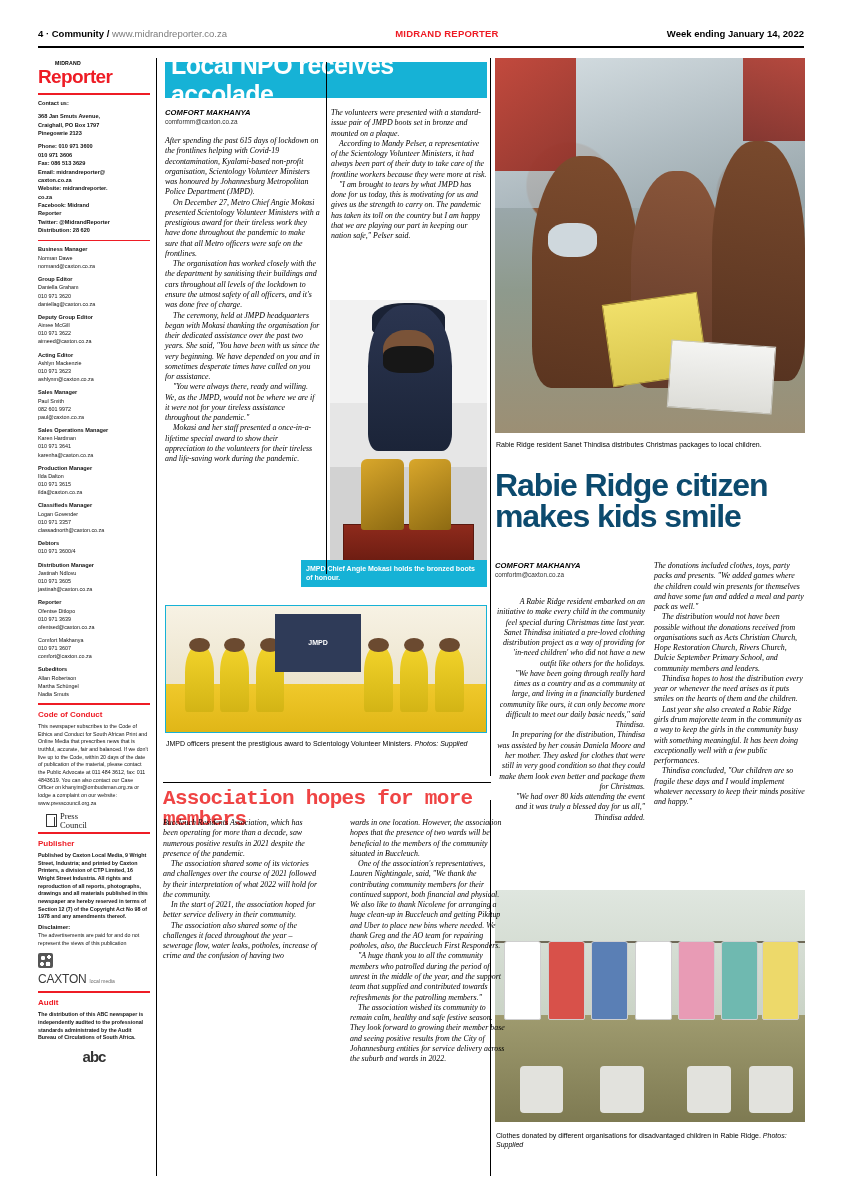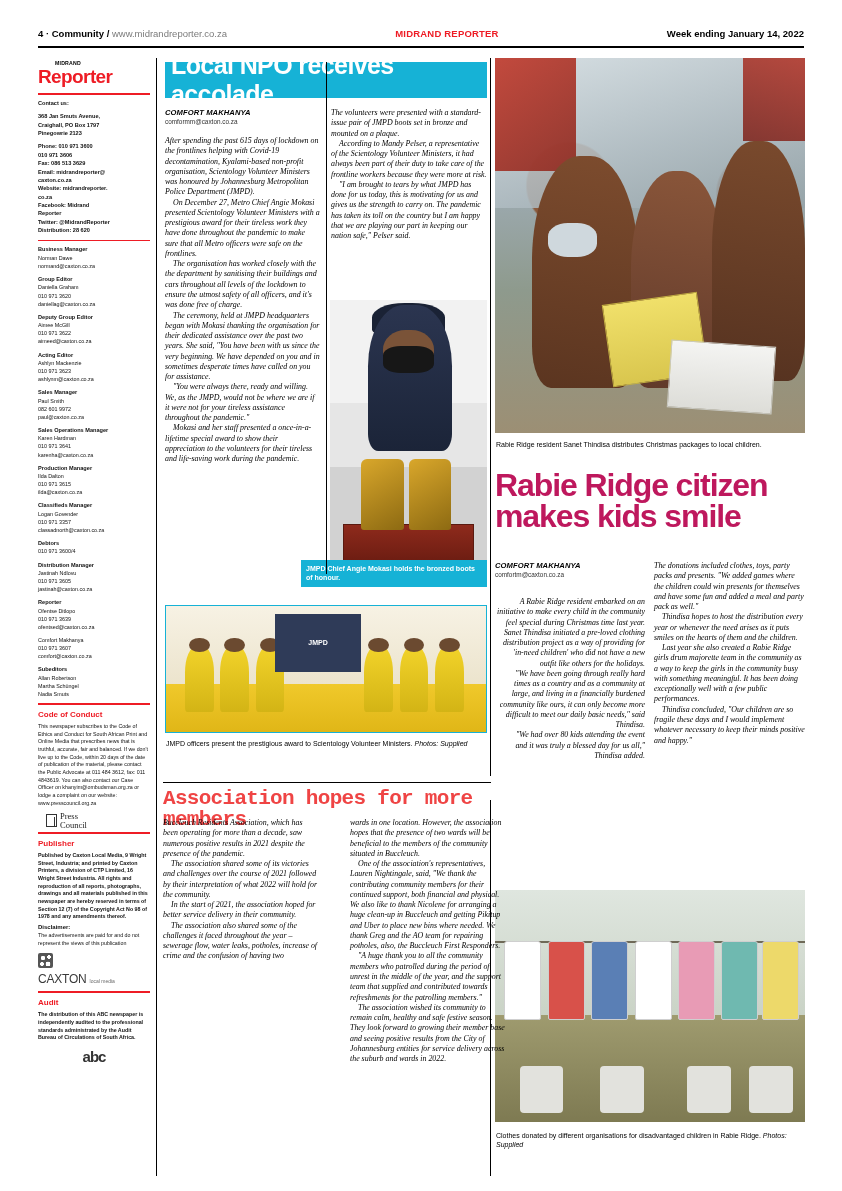--- a/index.html
+++ b/index.html
@@ -128,21 +128,21 @@
     position:absolute; background:#16b2d6; color:#fff;
     font-family:"Liberation Sans", sans-serif; font-weight:bold;
     font-size:7px; line-height:1.35; padding:4px 5px;
   }
   .teal-border { border:1.6px solid #16b2d6; }
 
   
   .a2-head {
     position:absolute; left:495px; top:470px; width:310px;
     font-family:"Liberation Sans", sans-serif; font-weight:bold;
-    font-size:32px; line-height:0.97; letter-spacing:-1.1px; color:#be185d;
+    font-size:32px; line-height:0.97; letter-spacing:-1.1px; color:#0c4a6e;
   }
 
   
   .a3-head {
     position:absolute; left:163px; top:788px; width:328px;
     font-family:Liberation Mono, monospace; font-weight:bold;
     font-size:21px; line-height:1.0; letter-spacing:-.7px; color:#ef4444;
   }
   .hrule { position:absolute; height:1px; background:#000; }
 
@@ -529,25 +529,27 @@
 
   <div style="position:absolute;left:495px;top:561px;width:150px;">
     <div class="byline">COMFORT MAKHANYA</div>
     <div class="byline-mail">comfortm@caxton.co.za</div>
   </div>
 
   <div class="col-text" style="left:495px;top:597px;width:150px;text-align:right;">
     <p class="first">A Rabie Ridge resident embarked on an initiative to make every child in the community feel special during Christmas time last year.</p>
     <p>Sanet Thindisa initiated a pre-loved clothing distribution project as a way of providing for 'in-need children' who did not have a new outfit like others for the holidays.</p>
     <p>"We have been going through really hard times as a country and as a community at large, and living in a financially burdened community like ours, it can only become more difficult to meet our daily basic needs," said Thindisa.</p>
+    <p>In preparing for the distribution, Thindisa was assisted by her cousin Daniela Moore and her mother. They asked for clothes that were still in very good condition so that they could make them look even better and package them for Christmas.</p>
     <p>"We had over 80 kids attending the event and it was truly a blessed day for us all," Thindisa added.</p>
   </div>
 
   <div class="col-text" style="left:654px;top:561px;width:151px;">
     <p class="first">The donations included clothes, toys, party packs and presents. "We added games where the children could win presents for themselves and have some fun and added a meal and party pack as well."</p>
+    <p>The distribution would not have been possible without the donations received from organisations such as Acts Christian Church, Hope Restoration Church, Rivers Church, Dulcie September Primary School, and community members and leaders.</p>
     <p>Thindisa hopes to host the distribution every year or whenever the need arises as it puts smiles on the hearts of them and the children.</p>
     <p>Last year she also created a Rabie Ridge girls drum majorette team in the community as a way to keep the girls in the community busy with something meaningful. It has been doing exceptionally well with a few public performances.</p>
     <p>Thindisa concluded, "Our children are so fragile these days and I would implement whatever necessary to keep their minds positive and happy."</p>
   </div>
 
   <div class="photo ph4">
     <div class="sky"></div>
     <div class="ground"></div>
     <div class="line"></div>
     <div class="shirt" style="left:3%;"></div>

